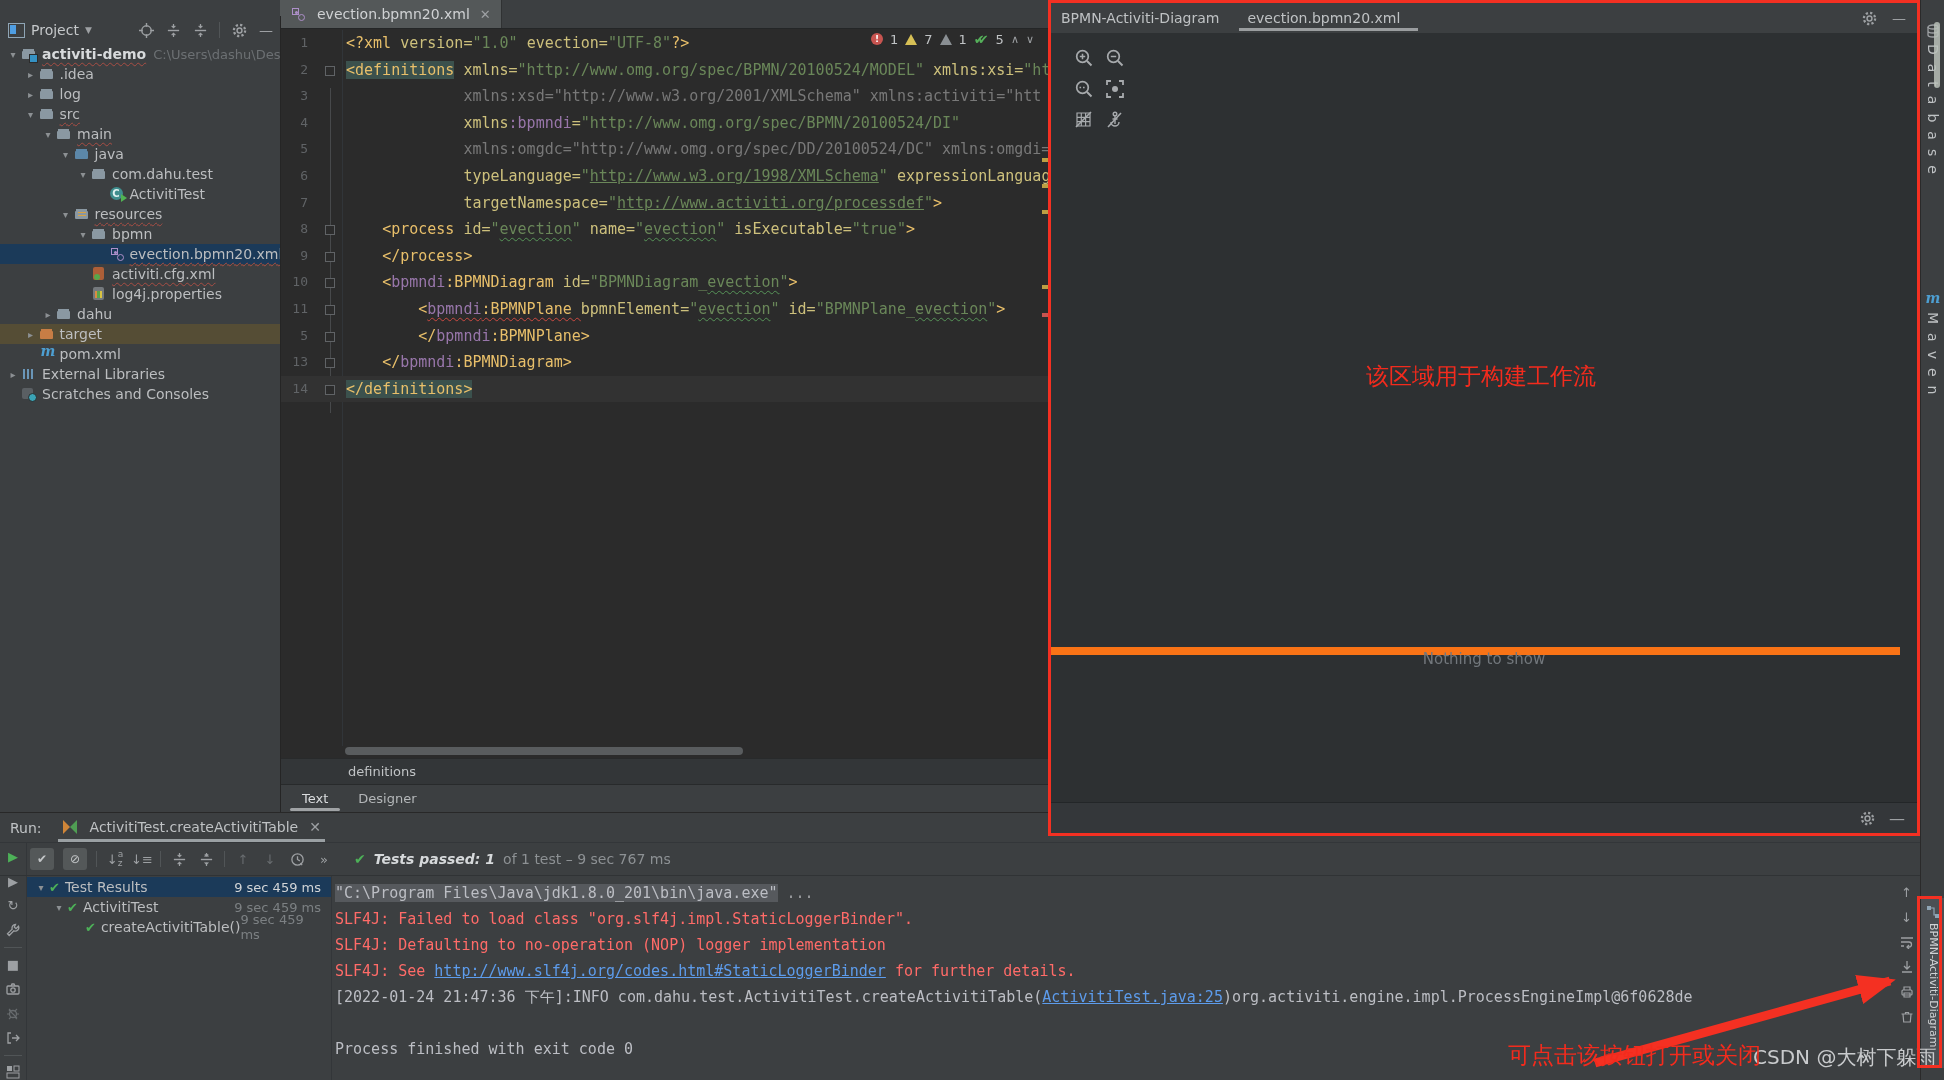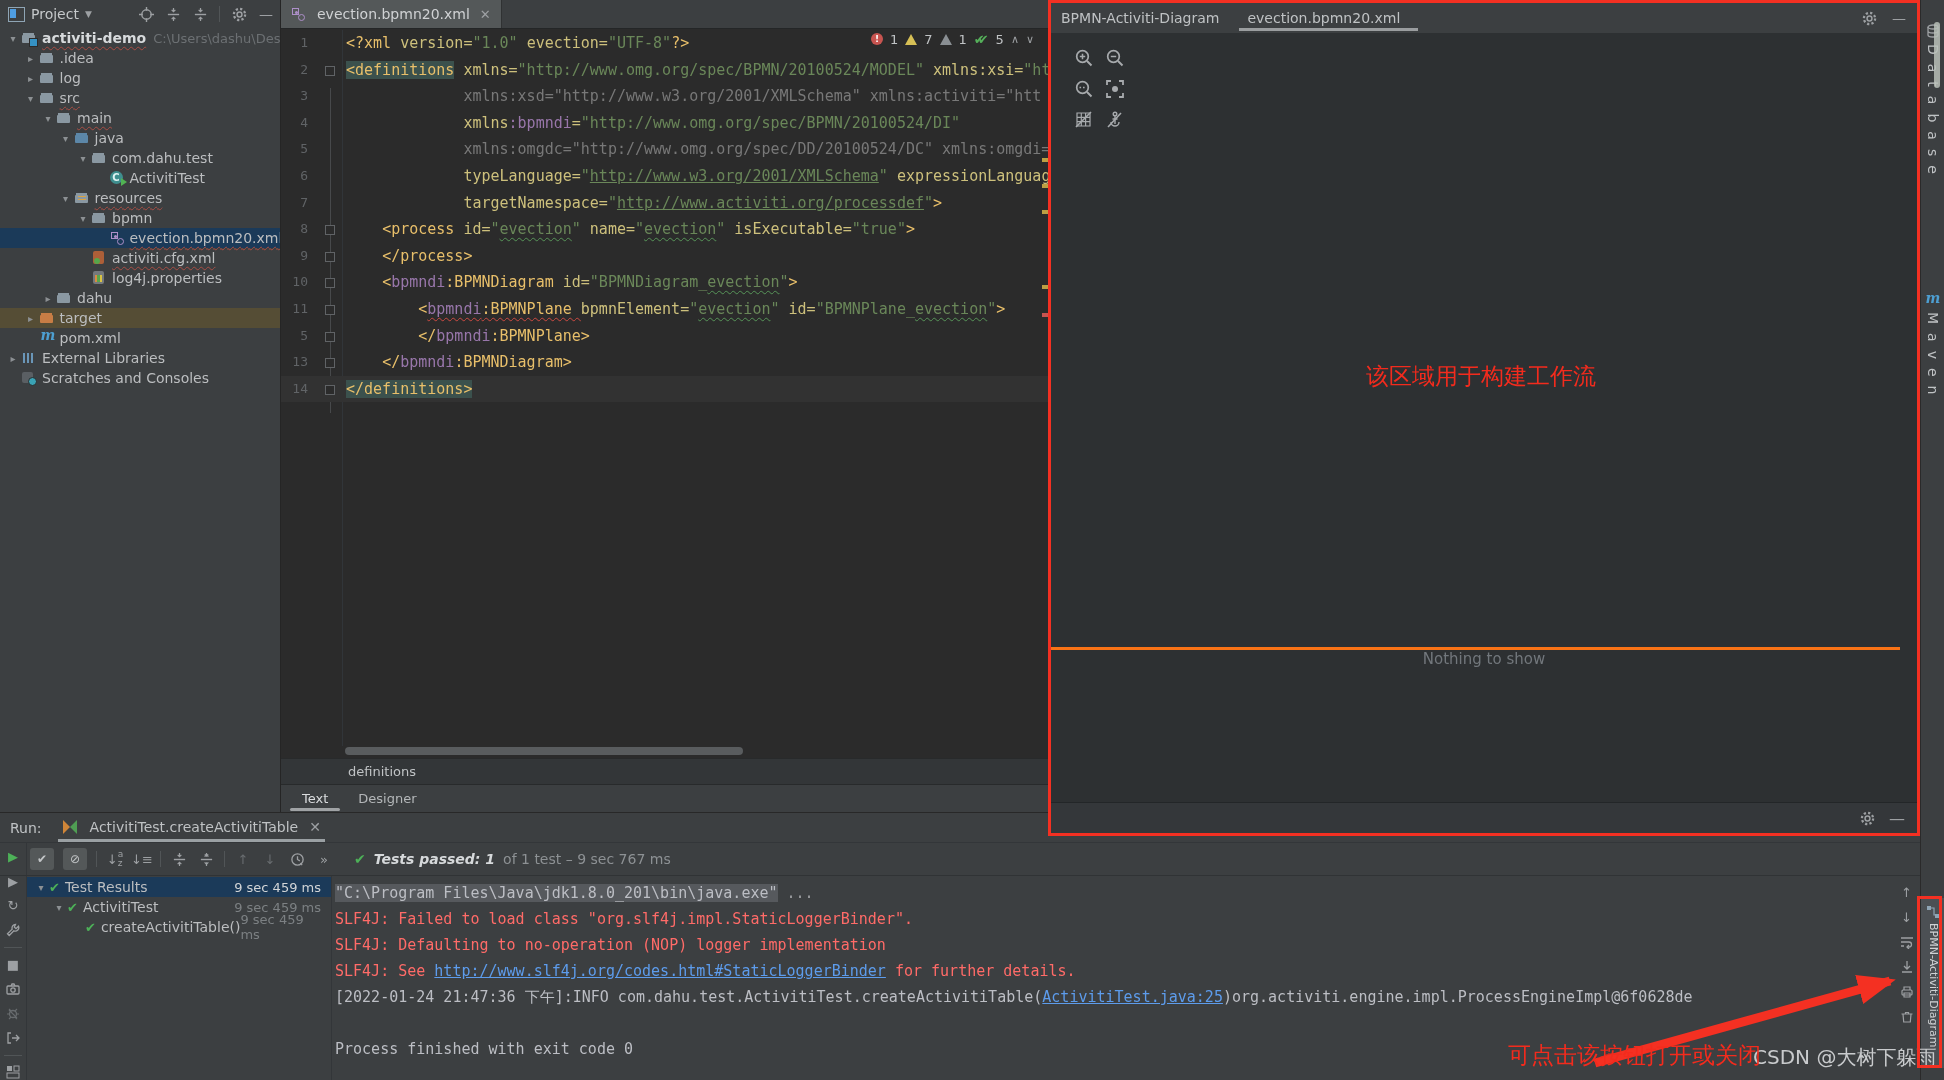--- a/index.html
+++ b/index.html
@@ -1,20 +1,20 @@
 <!DOCTYPE html>
 <html><head>
 <meta charset="utf-8">
 <style>
   html,body{margin:0;padding:0;background:#2b2b2b;}
   #root{position:relative;width:1944px;height:1080px;overflow:hidden;background:#3c3f41;
         font-family:"DejaVu Sans","Liberation Sans",sans-serif;color:#bbb;}
 
   
-  #project-panel{position:absolute;left:0;top:0;width:280px;height:812px;background:#3c3f41;
+  #project-panel{position:absolute;left:0;top:16px;width:280px;height:812px;background:#3c3f41;
                  border-right:1px solid #252525;overflow:hidden;z-index:2;}
   .pp-header{height:28px;display:flex;align-items:center;padding:0 8px;gap:6px;font-size:14px;color:#c5c8ca;position:relative;}
   .pp-win-ic{width:15px;height:13px;border:1px solid #8fa5b5;background:#3c3f41;position:relative;}
   .pp-win-ic::before{content:"";position:absolute;left:1px;top:1px;width:6px;height:9px;background:#4f9ee3;}
   .caret{font-size:9px;color:#9da0a3;}
   .pp-tools{position:absolute;right:6px;top:0;height:28px;display:flex;align-items:center;gap:11px;}
   .tool-ic{width:16px;height:16px;display:flex;align-items:center;justify-content:center;color:#9da0a3;}
   .vsep{width:1px;height:16px;background:#515557;}
 
   .trow{height:20px;display:flex;align-items:center;font-size:14px;color:#bcbec0;white-space:nowrap;width:280px;box-sizing:border-box;}
@@ -93,21 +93,21 @@
   .vtab.active{color:#dadcde;}
   .vtab.active::after{content:"";position:absolute;left:-12px;right:-12px;bottom:1px;height:3px;background:#a0a3a5;border-radius:2px;}
 
   
   #diagram-panel{position:absolute;left:1048px;top:0;width:872px;height:836px;box-sizing:border-box;
       border:3px solid #f43022;background:#2d3032;z-index:10;overflow:hidden;}
   #dg-tabs{height:30px;background:#3c3f41;display:flex;align-items:center;padding-left:10px;gap:28px;font-size:14px;color:#bfc2c4;position:relative;}
   .dgtab{position:relative;height:100%;display:flex;align-items:center;}
   .dgtab.active::after{content:"";position:absolute;left:-8px;right:-18px;bottom:2px;height:3px;background:#9a9d9f;}
   .dg-winbtns{position:absolute;right:10px;top:0;height:30px;display:flex;align-items:center;gap:14px;}
-  #dg-canvas{position:absolute;left:0;top:30px;right:17px;height:614px;border-bottom:3px solid #f97316;}
+  #dg-canvas{position:absolute;left:0;top:30px;right:17px;height:614px;border-bottom:8px solid #f97316;}
   #dg-toolbar{position:absolute;left:22px;top:14px;display:grid;grid-template-columns:24px 24px;gap:9px 7px;}
   .dg-ic{width:22px;height:22px;display:flex;align-items:center;justify-content:center;}
   #dg-note{position:absolute;left:315px;top:328px;font-size:23px;color:#f32b1d;z-index:5;}
   #dg-lower{position:absolute;left:0;top:647px;right:0;height:150px;display:flex;justify-content:center;}
   #dg-empty{color:#72777c;font-size:15px;}
   #dg-footer{position:absolute;left:0;bottom:0;right:0;height:30px;border-top:1px solid #232628;background:#34373a;
       display:flex;justify-content:flex-end;align-items:center;padding-right:12px;gap:14px;}
 
   
   #right-stripe{position:absolute;left:1920px;top:0;width:24px;height:1080px;background:#3c3f41;border-left:1px solid #2a2a2a;z-index:12;}
@@ -340,21 +340,21 @@
           <span class="ct"><span class="cx-p">             </span><span class="cx-a">xmlns</span><span class="cx-n">:bpmndi</span><span class="cx-a">=</span><span class="cx-s">"http://www.omg.org/spec/BPMN/20100524/DI"</span></span>
         </div>
         <div class="cl">
           <span class="ln">5</span>
           <span class="fold"></span>
           <span class="ct"><span class="cx-g">             xmlns:omgdc="http://www.omg.org/spec/DD/20100524/DC" xmlns:omgdi=</span></span>
         </div>
         <div class="cl">
           <span class="ln">6</span>
           <span class="fold"></span>
-          <span class="ct"><span class="cx-p">             </span><span class="cx-a">typeLanguage=</span><span class="cx-s">"</span><span class="cx-su">http://www.w3.org/2001/XMLSchema</span><span class="cx-s">"</span><span class="cx-p"> </span><span class="cx-a">expressionLanguag</span></span>
+          <span class="ct"><span class="cx-p">             </span><span class="cx-a">typeLanguage=</span><span class="cx-s">"</span><span class="cx-su">http://www.w3.org/1998/XMLSchema</span><span class="cx-s">"</span><span class="cx-p"> </span><span class="cx-a">expressionLanguag</span></span>
         </div>
         <div class="cl">
           <span class="ln">7</span>
           <span class="fold"></span>
           <span class="ct"><span class="cx-p">             </span><span class="cx-a">targetNamespace=</span><span class="cx-s">"</span><span class="cx-su">http://www.activiti.org/processdef</span><span class="cx-s">"</span><span class="cx-t">&gt;</span></span>
         </div>
         <div class="cl">
           <span class="ln">8</span>
           <span class="fold on"></span>
           <span class="ct"><span class="cx-p">    </span><span class="cx-t">&lt;process </span><span class="cx-a">id=</span><span class="cx-s">"</span><span class="cx-sw">evection</span><span class="cx-s">"</span><span class="cx-p"> </span><span class="cx-a">name=</span><span class="cx-s">"</span><span class="cx-sw">evection</span><span class="cx-s">"</span><span class="cx-p"> </span><span class="cx-a">isExecutable=</span><span class="cx-s">"true"</span><span class="cx-t">&gt;</span></span>

